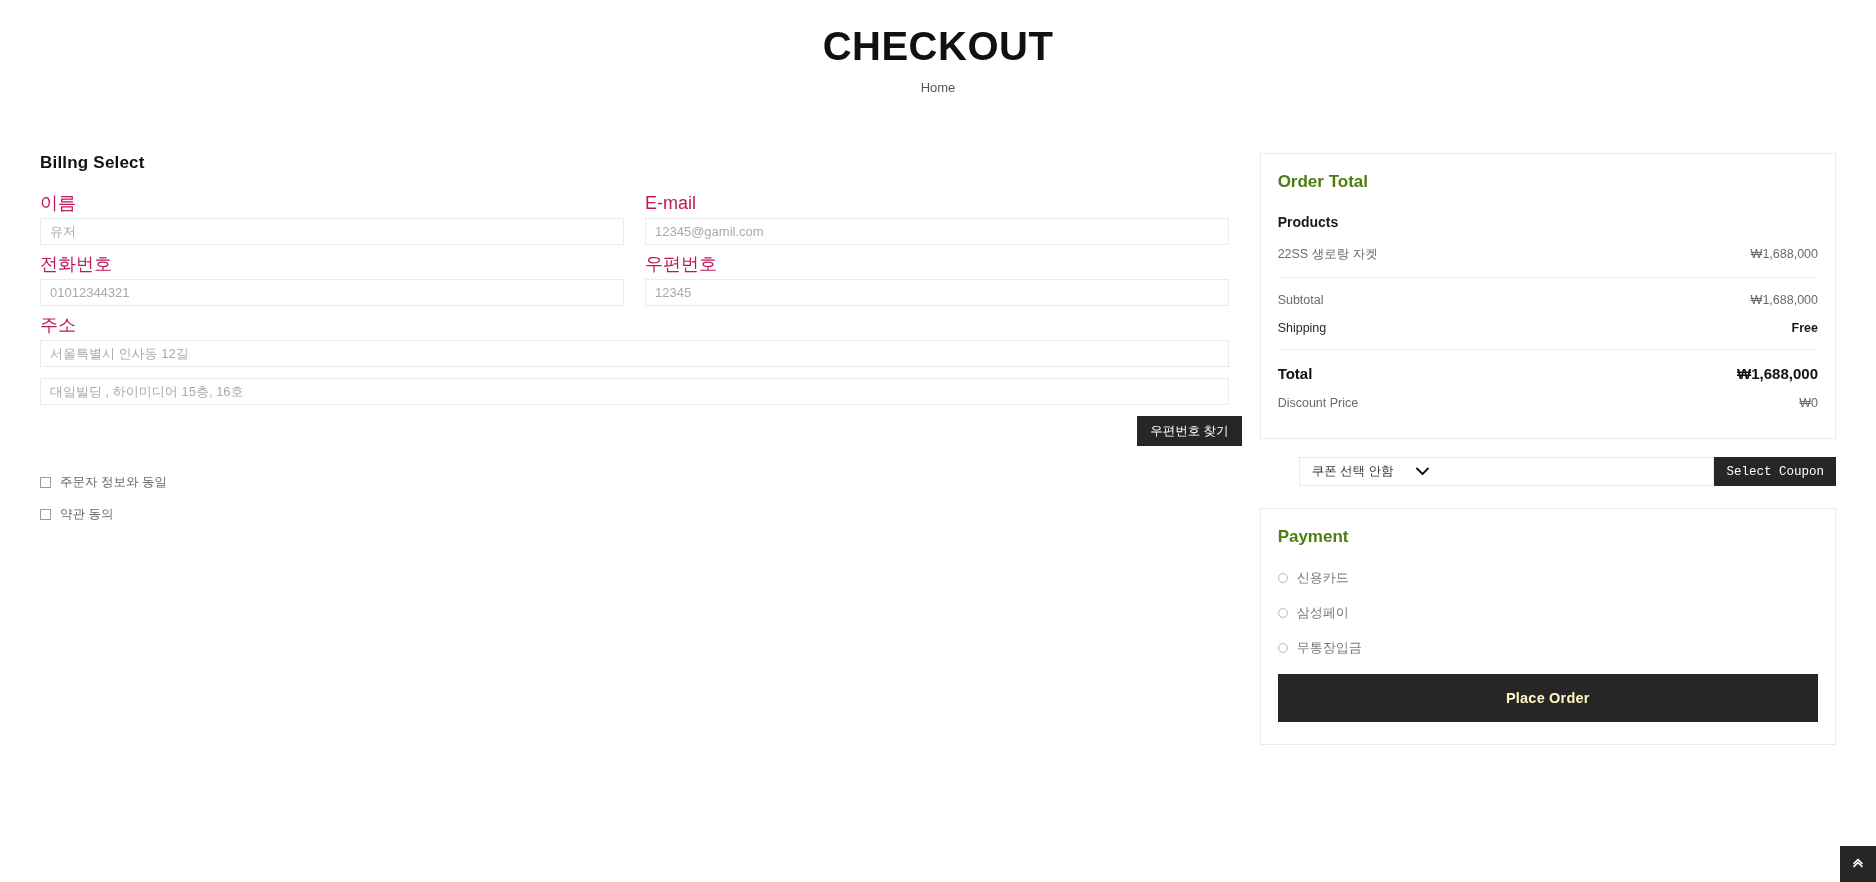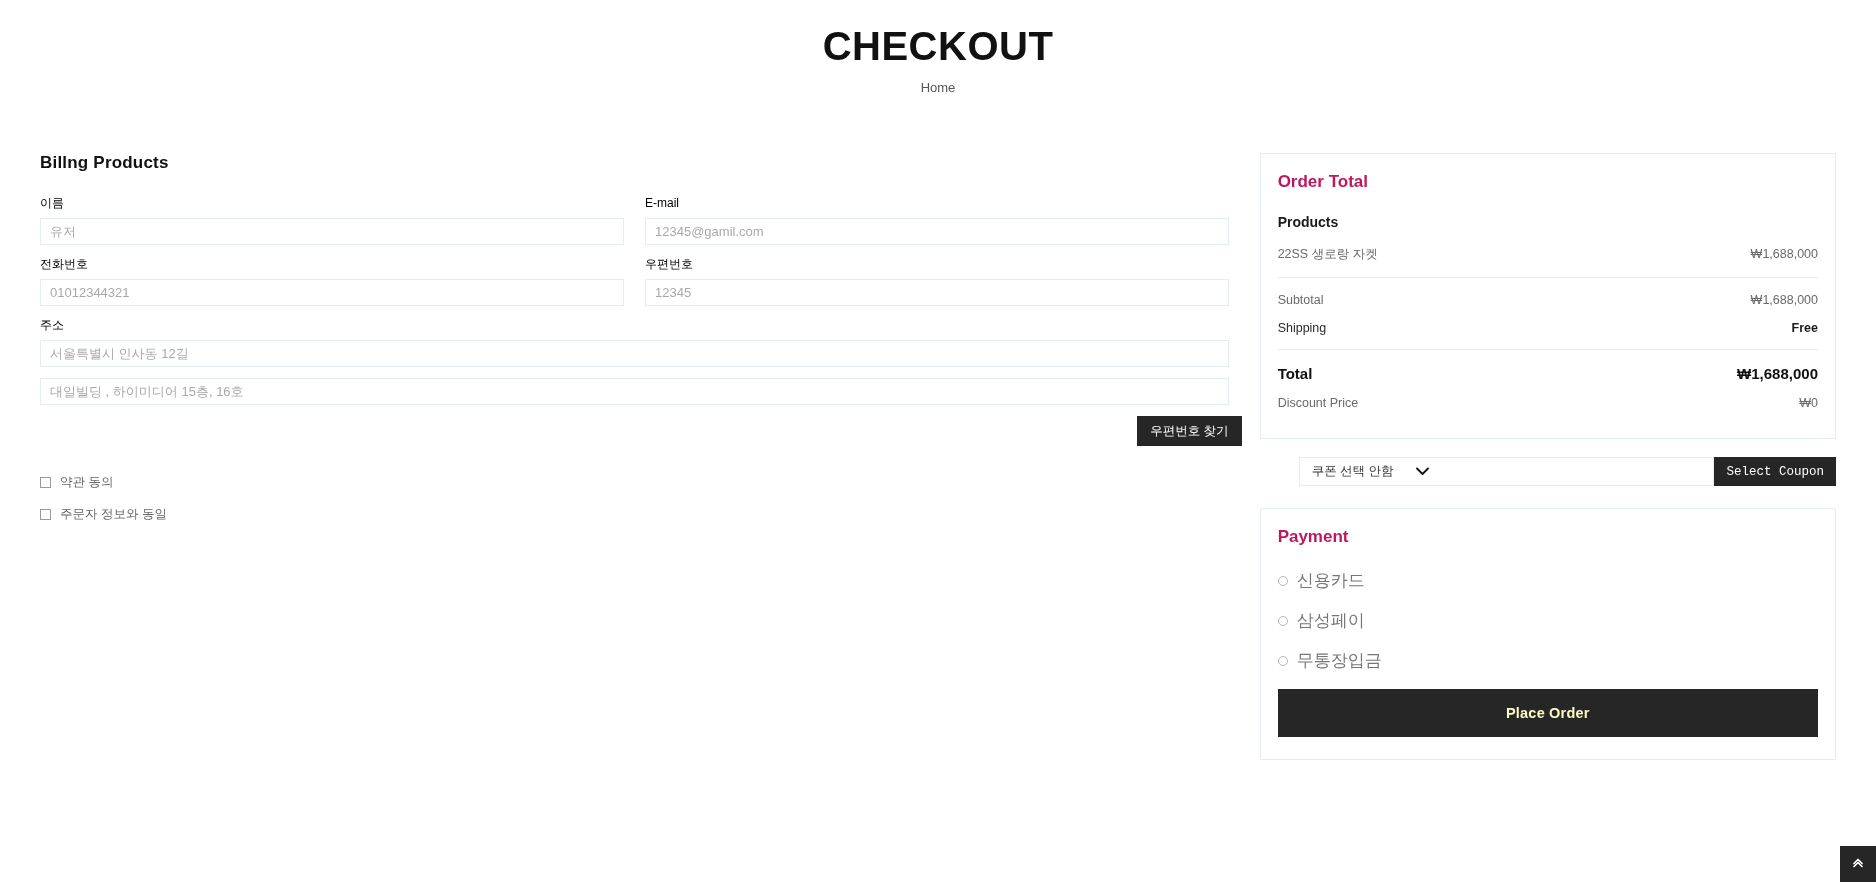--- a/index.html
+++ b/index.html
@@ -46,22 +46,22 @@
     color: #111111;
     margin: 0 0 22px 0;
     letter-spacing: 0.2px;
   }
   .form-row { display: flex; gap: 21px; }
   .field { margin-bottom: 11px; }
   .field.half { width: 584px; }
   .field.full { width: 1189px; }
   .field-label {
     display: block;
-    font-size: 12px;
-    color: #000000;
+    font-size: 18px;
+    color: #be185d;
     margin-bottom: 7px;
     line-height: 16px;
   }
   .field-input {
     width: 100%;
     height: 27px;
     border: 1px solid #e6ecf3;
     background: #ffffff;
     font-size: 13px;
     color: #333333;
@@ -108,21 +108,21 @@
 
   
   .card {
     border: 1px solid #e6ecf3;
     background: #ffffff;
     padding: 18px 17px 14px 17px;
   }
   .card-title {
     font-size: 17px;
     font-weight: bold;
-    color: #be185d;
+    color: #4d7c0f;
     margin: 0 0 22px 0;
   }
   .sub-head {
     font-size: 14px;
     font-weight: bold;
     color: #1a1a1a;
     margin: 0 0 16px 0;
   }
   .line {
     display: flex;
@@ -177,21 +177,21 @@
     cursor: pointer;
     white-space: nowrap;
     font-family: Liberation Mono, monospace;
   }
 
   
   .card-payment { margin-top: 22px; padding-bottom: 22px; }
   .radio-item {
     display: flex;
     align-items: center;
-    font-size: 17px;
+    font-size: 13px;
     color: #777777;
     margin-bottom: 17px;
     cursor: pointer;
   }
   .radio-dot {
     width: 10px; height: 10px;
     border: 1px solid #b7b7b7;
     border-radius: 50%;
     background: #ffffff;
     margin-right: 9px;
@@ -233,21 +233,21 @@
 <div class="page-header">
   <h1 class="page-title">CHECKOUT</h1>
   <div class="breadcrumb">
     <a class="breadcrumb-link" href="#">Home</a>
   </div>
 </div>
 
 <div class="content">
 
   <div class="col-left">
-    <h2 class="section-title">Billng Products</h2>
+    <h2 class="section-title">Billng Select</h2>
 
     <div class="form-row">
       <div class="field half">
         <label class="field-label">이름</label>
         <input class="field-input" type="text" placeholder="유저" style="">
       </div>
       <div class="field half">
         <label class="field-label">E-mail</label>
         <input class="field-input" type="text" placeholder="12345@gamil.com" style="">
       </div>
@@ -273,25 +273,25 @@
       <input class="field-input" type="text" placeholder="대일빌딩 , 하이미디어 15층, 16호" style="">
     </div>
 
     <div class="postal-row">
       <button class="btn-dark">우편번호 찾기</button>
     </div>
 
     <div class="check-list">
       <div class="check-item">
         <span class="check-box"></span>
-        <span>약관 동의</span>
+        <span>주문자 정보와 동일</span>
       </div>
       <div class="check-item">
         <span class="check-box"></span>
-        <span>주문자 정보와 동일</span>
+        <span>약관 동의</span>
       </div>
     </div>
   </div>
 
   <div class="col-right">
 
     <div class="card">
       <h2 class="card-title">Order Total</h2>
 
       <h3 class="sub-head">Products</h3>

